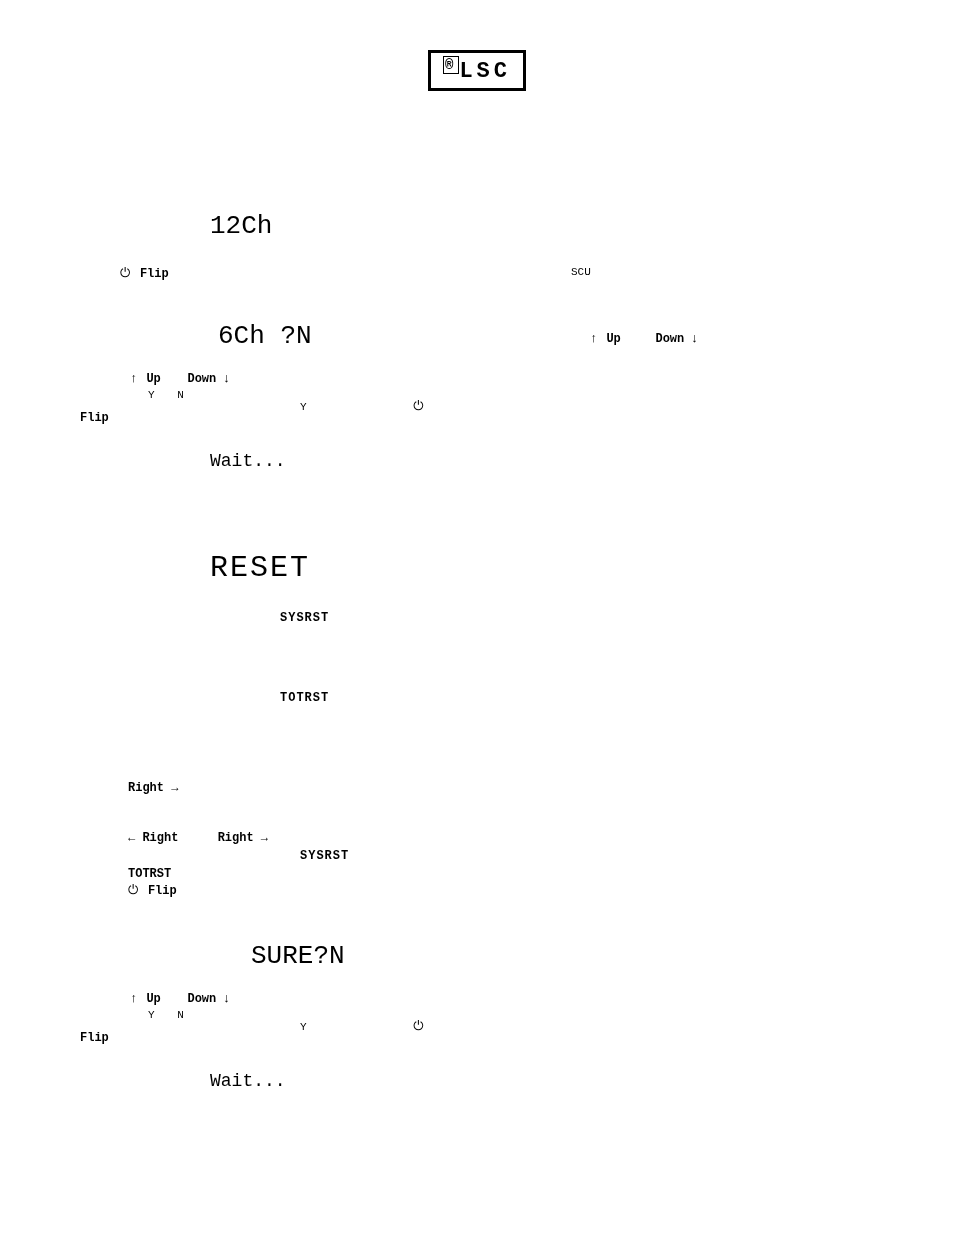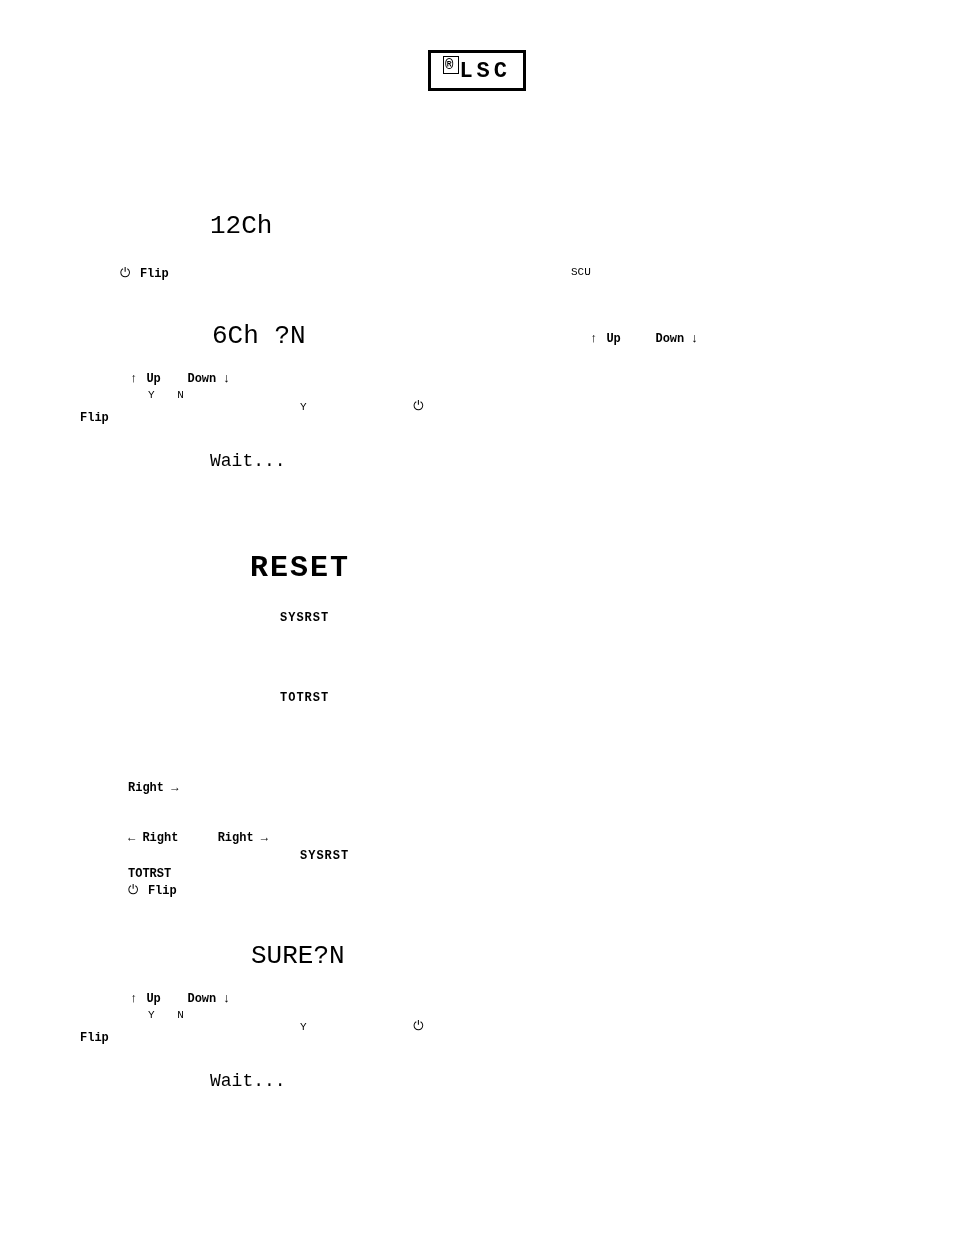--- a/index.html
+++ b/index.html
@@ -39,21 +39,21 @@
     .el {
       position: absolute;
       font-family: 'Courier New', Courier, monospace;
       color: #000;
     }
 
     
     .sz-large { font-size: 26px; font-weight: normal; }
     .sz-small { font-size: 13px; }
     .sz-xsmall { font-size: 11px; text-align: right; }
-    .sz-reset { font-size: 30px; font-weight: bold; letter-spacing: 2px; margin-left: 40px; }
+    .sz-reset { font-size: 30px; font-weight: normal; letter-spacing: 2px; }
     .sz-sure { font-size: 26px; font-weight: normal; margin-left: 41px; }
 
     .bold { font-weight: bold; }
   </style>
 </head>
 <body>
 
 <div class="logo-area">
   <div class="logo-box">
     <span style="font-size:14px; vertical-align:super; font-weight:bold; border:1px solid #000; padding:0 1px;">®</span><span style="font-size:22px; font-weight:bold; letter-spacing:4px;">LSC</span>
@@ -63,21 +63,21 @@
 <div class="content">
 
   <div class="el sz-large" style="left:210px; top:90px;">12Ch</div>
 
   <div class="el sz-xsmall" style="left:120px; top:145px;">
     <span style="font-size:13px;">⏻</span>
     <span style="font-size:12px; font-weight:bold; margin-left:3px;">Flip</span>
   </div>
   <div class="el sz-xsmall" style="left:545px; top:145px; font-size:11px;margin-left:26px;">SCU</div>
 
-  <div class="el sz-large" style="left:212px; top:200px;">6Ch ?N</div>
+  <div class="el sz-large" style="left:218px; top:200px;">6Ch ?N</div>
 
   <div class="el sz-xsmall" style="left:590px; top:210px;">
     <span style="font-size:13px;">↑</span>
     <span style="font-size:12px; font-weight:bold; margin-left:2px;">Up</span>
     <span style="margin:0 14px;"></span>
     <span style="font-size:12px; font-weight:bold;">Down</span>
     <span style="font-size:13px;">↓</span>
   </div>
 
   <div class="el sz-xsmall" style="left:130px; top:250px;">

